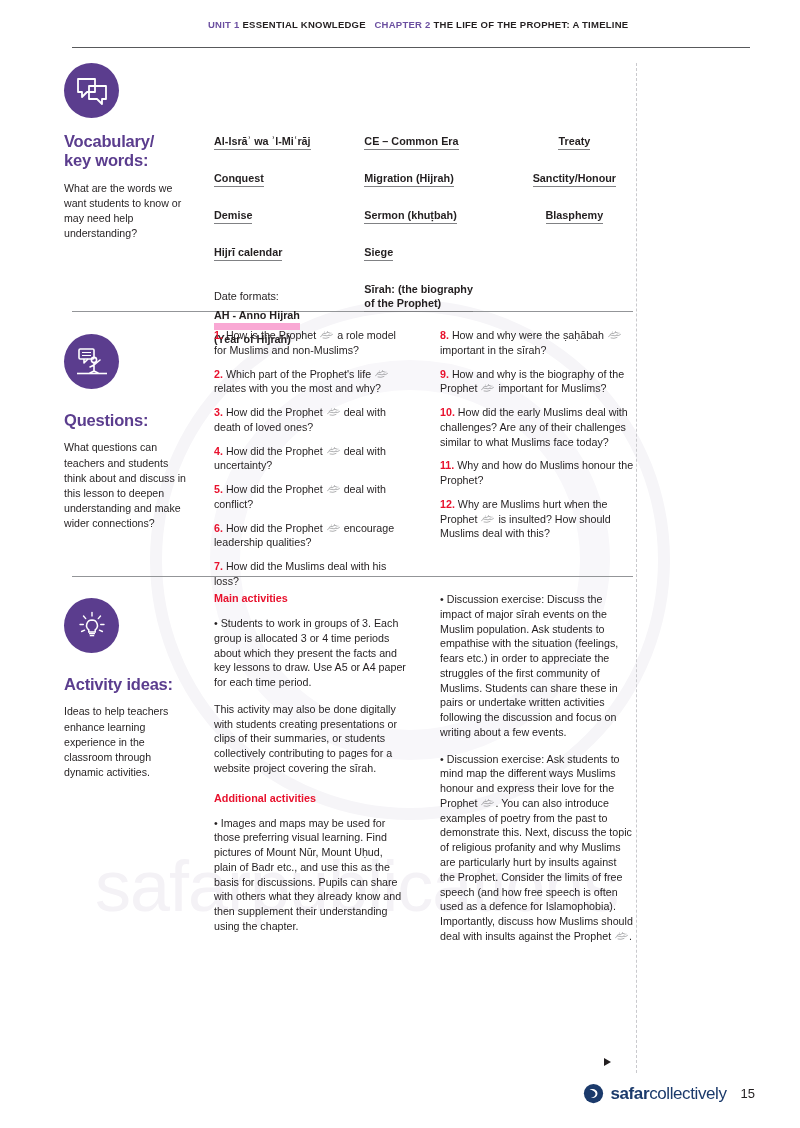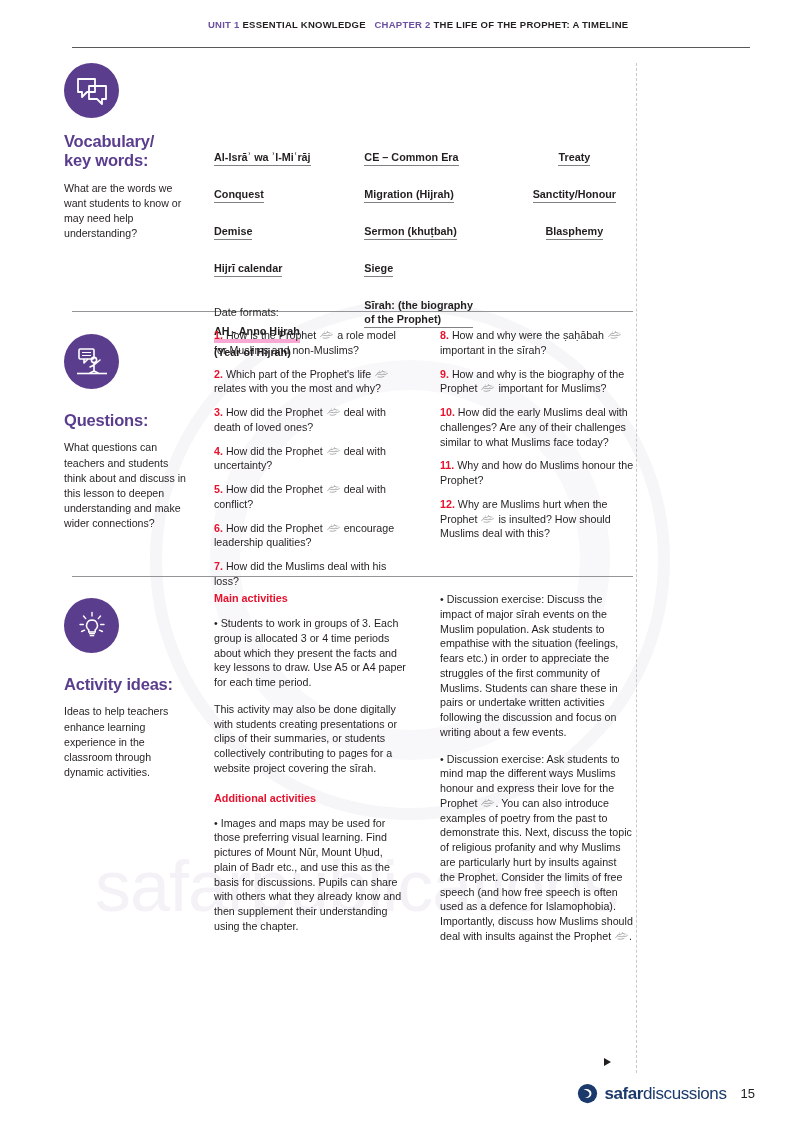--- a/index.html
+++ b/index.html
@@ -122,21 +122,21 @@
   .side-desc {
     margin-top: 10px;
     font-size: 10.6px;
     line-height: 1.42;
     color: #231f20;
   }
 
   
   .vocab-cols {
     position: absolute;
-    left: 214px; top: 84px;
+    left: 214px; top: 68px;
     width: 420px;
     display: flex;
     gap: 8px;
   }
   .vcol { width: 148px; }
   .vcol.c3 { width: 124px; text-align: center; }
   .vterm {
     display: inline-block;
     font-size: 10.8px;
     font-weight: bold;
@@ -155,21 +155,21 @@
     color: #231f20;
     margin-bottom: 5px;
   }
   .vgroup { margin-top: 10px; }
   .vgroup .vterm2 {
     display: block;
     font-size: 10.8px;
     font-weight: bold;
     line-height: 1.3;
     color: #231f20;
-    border-bottom: 4px solid #f9a8d4;
+    border-bottom: 7px solid #f9a8d4;
     padding-bottom: 1px;
     width: max-content;
     margin-top: 2px;
   }
 
   
   .body-cols {
     position: absolute;
     left: 214px; top: 0;
     width: 420px;
@@ -530,18 +530,18 @@
     </div>
   </div>
 
   <div id="foot-arrow"></div>
   <div id="footer">
     <div id="brand">
       <svg class="mark" viewBox="0 0 24 24">
         <circle cx="12" cy="12" r="11" fill="#1b3a6b"></circle>
         <path d="M7.5 7 C13 6 17 8.5 16.5 12.5 C16.1 16 12.5 18 9 17 C12.5 16.4 14.6 14.3 14.3 12 C13.9 9.3 11 8 7.5 7 Z" fill="#ffffff"></path>
       </svg>
-      <span class="wordmark"><b>safar</b><span>discussions</span></span>
+      <span class="wordmark"><b>safar</b><span>collectively</span></span>
     </div>
     <span id="pageno">15</span>
   </div>
 
 </div>
 
 </body></html>

